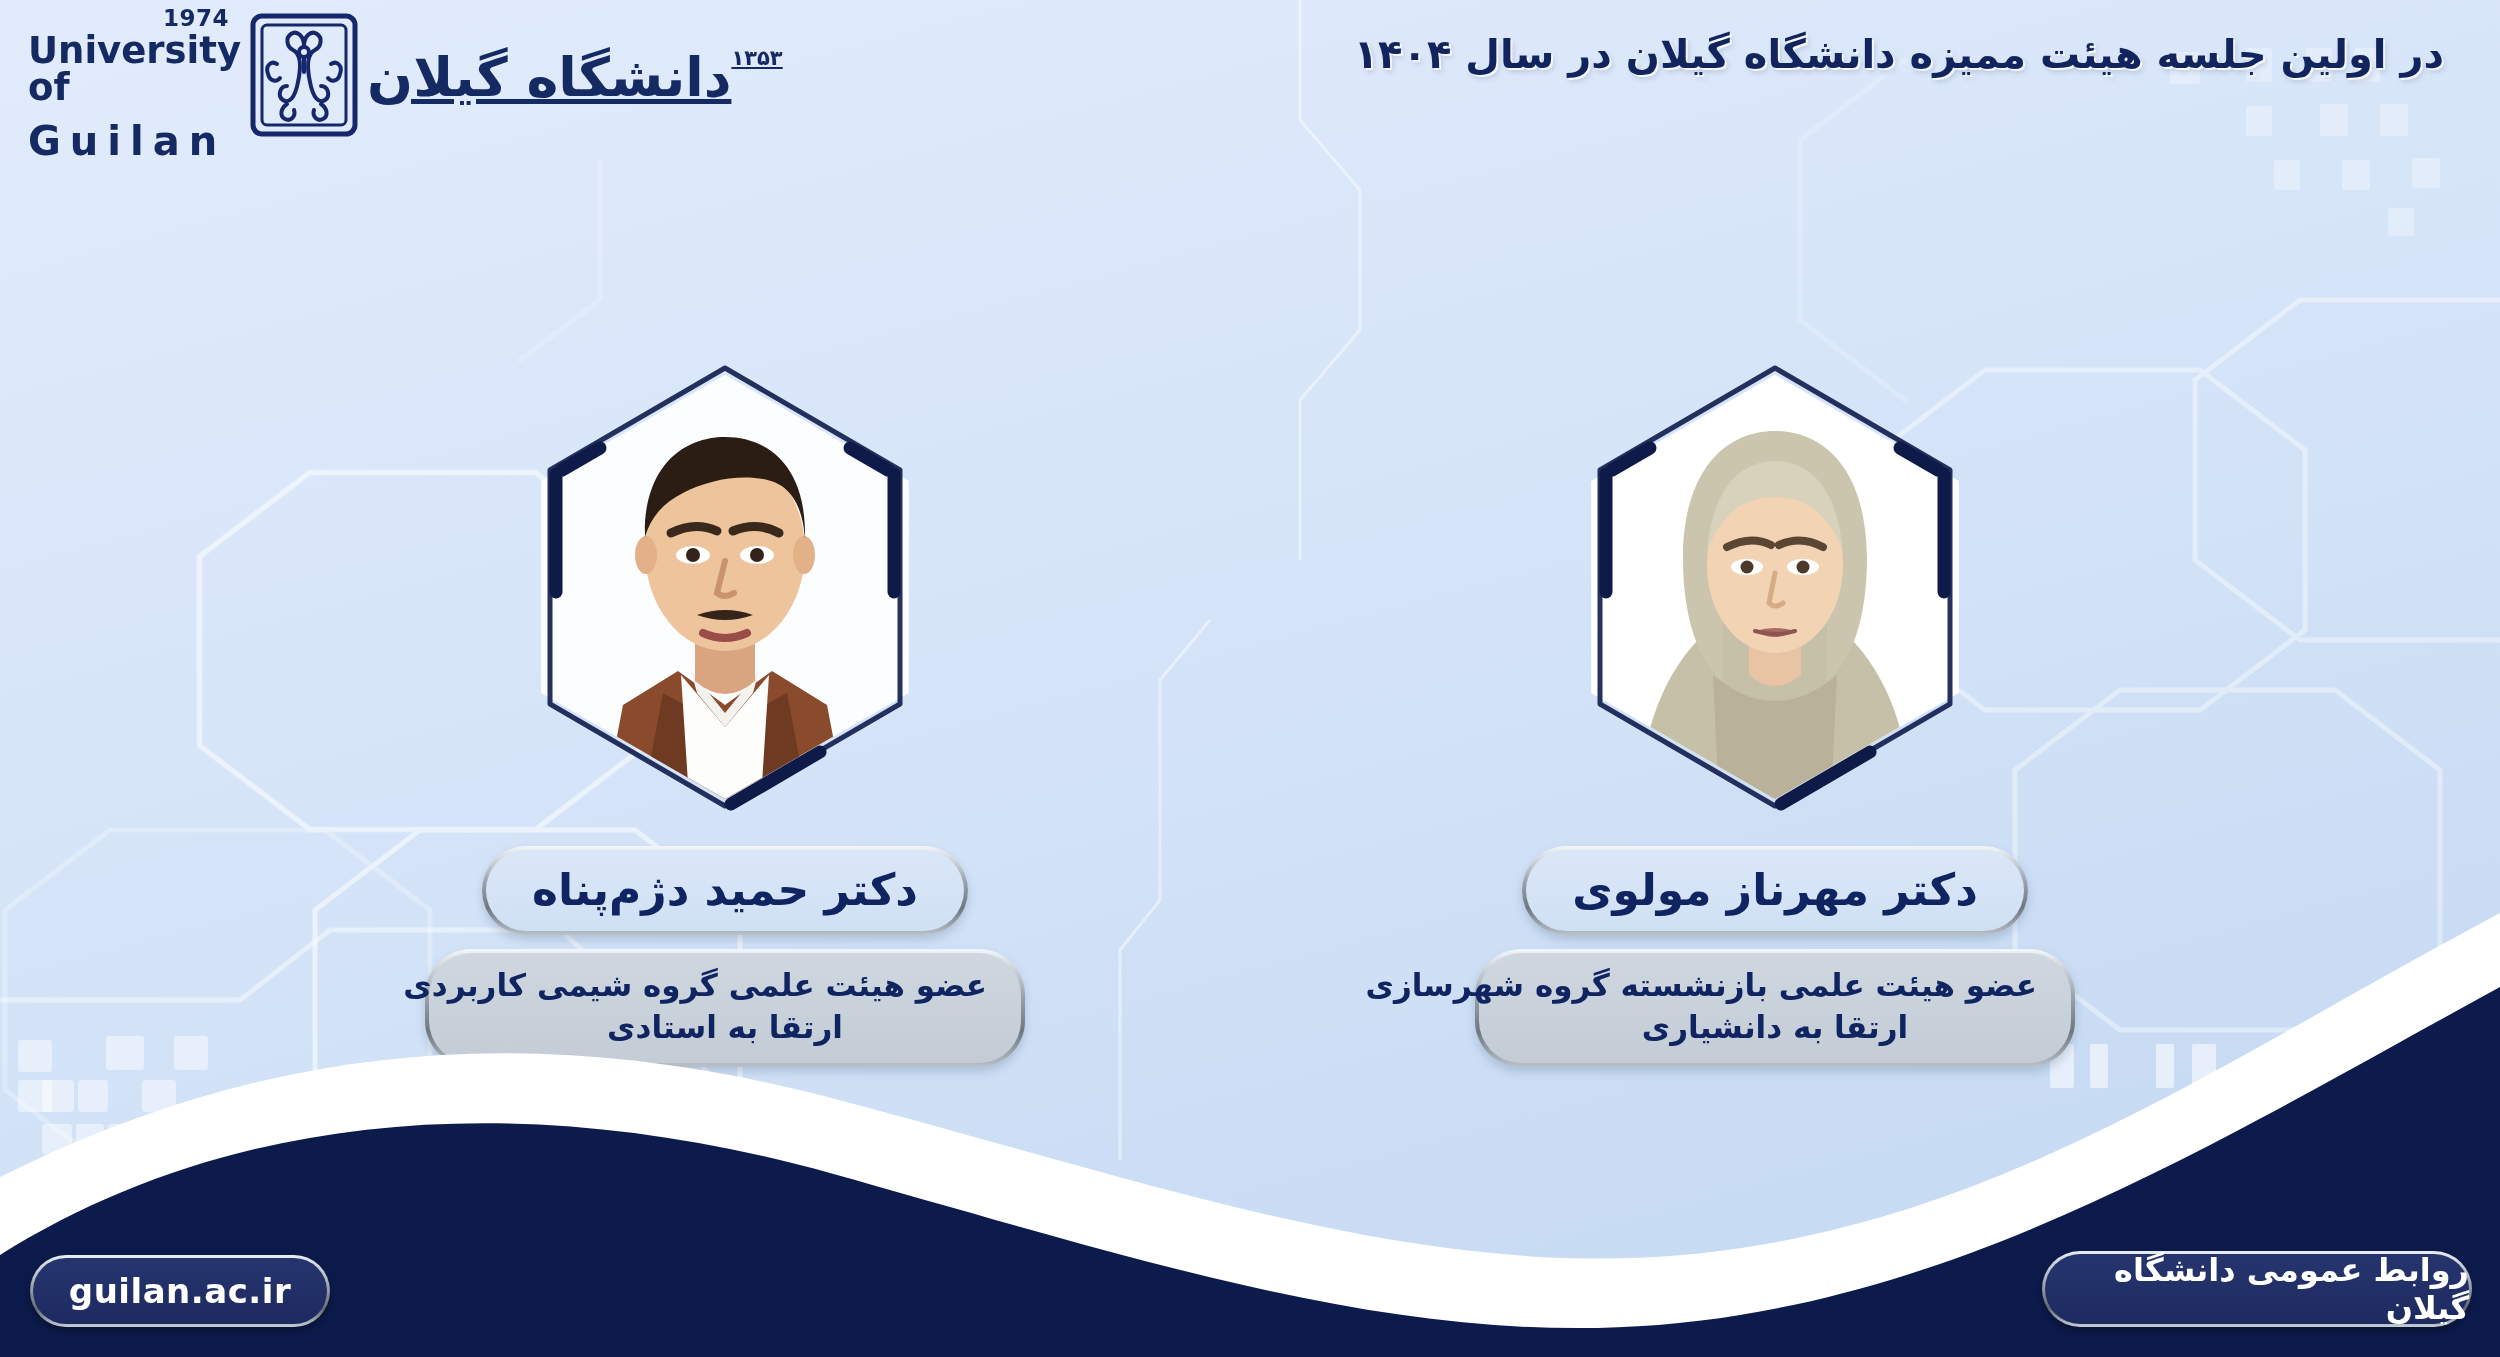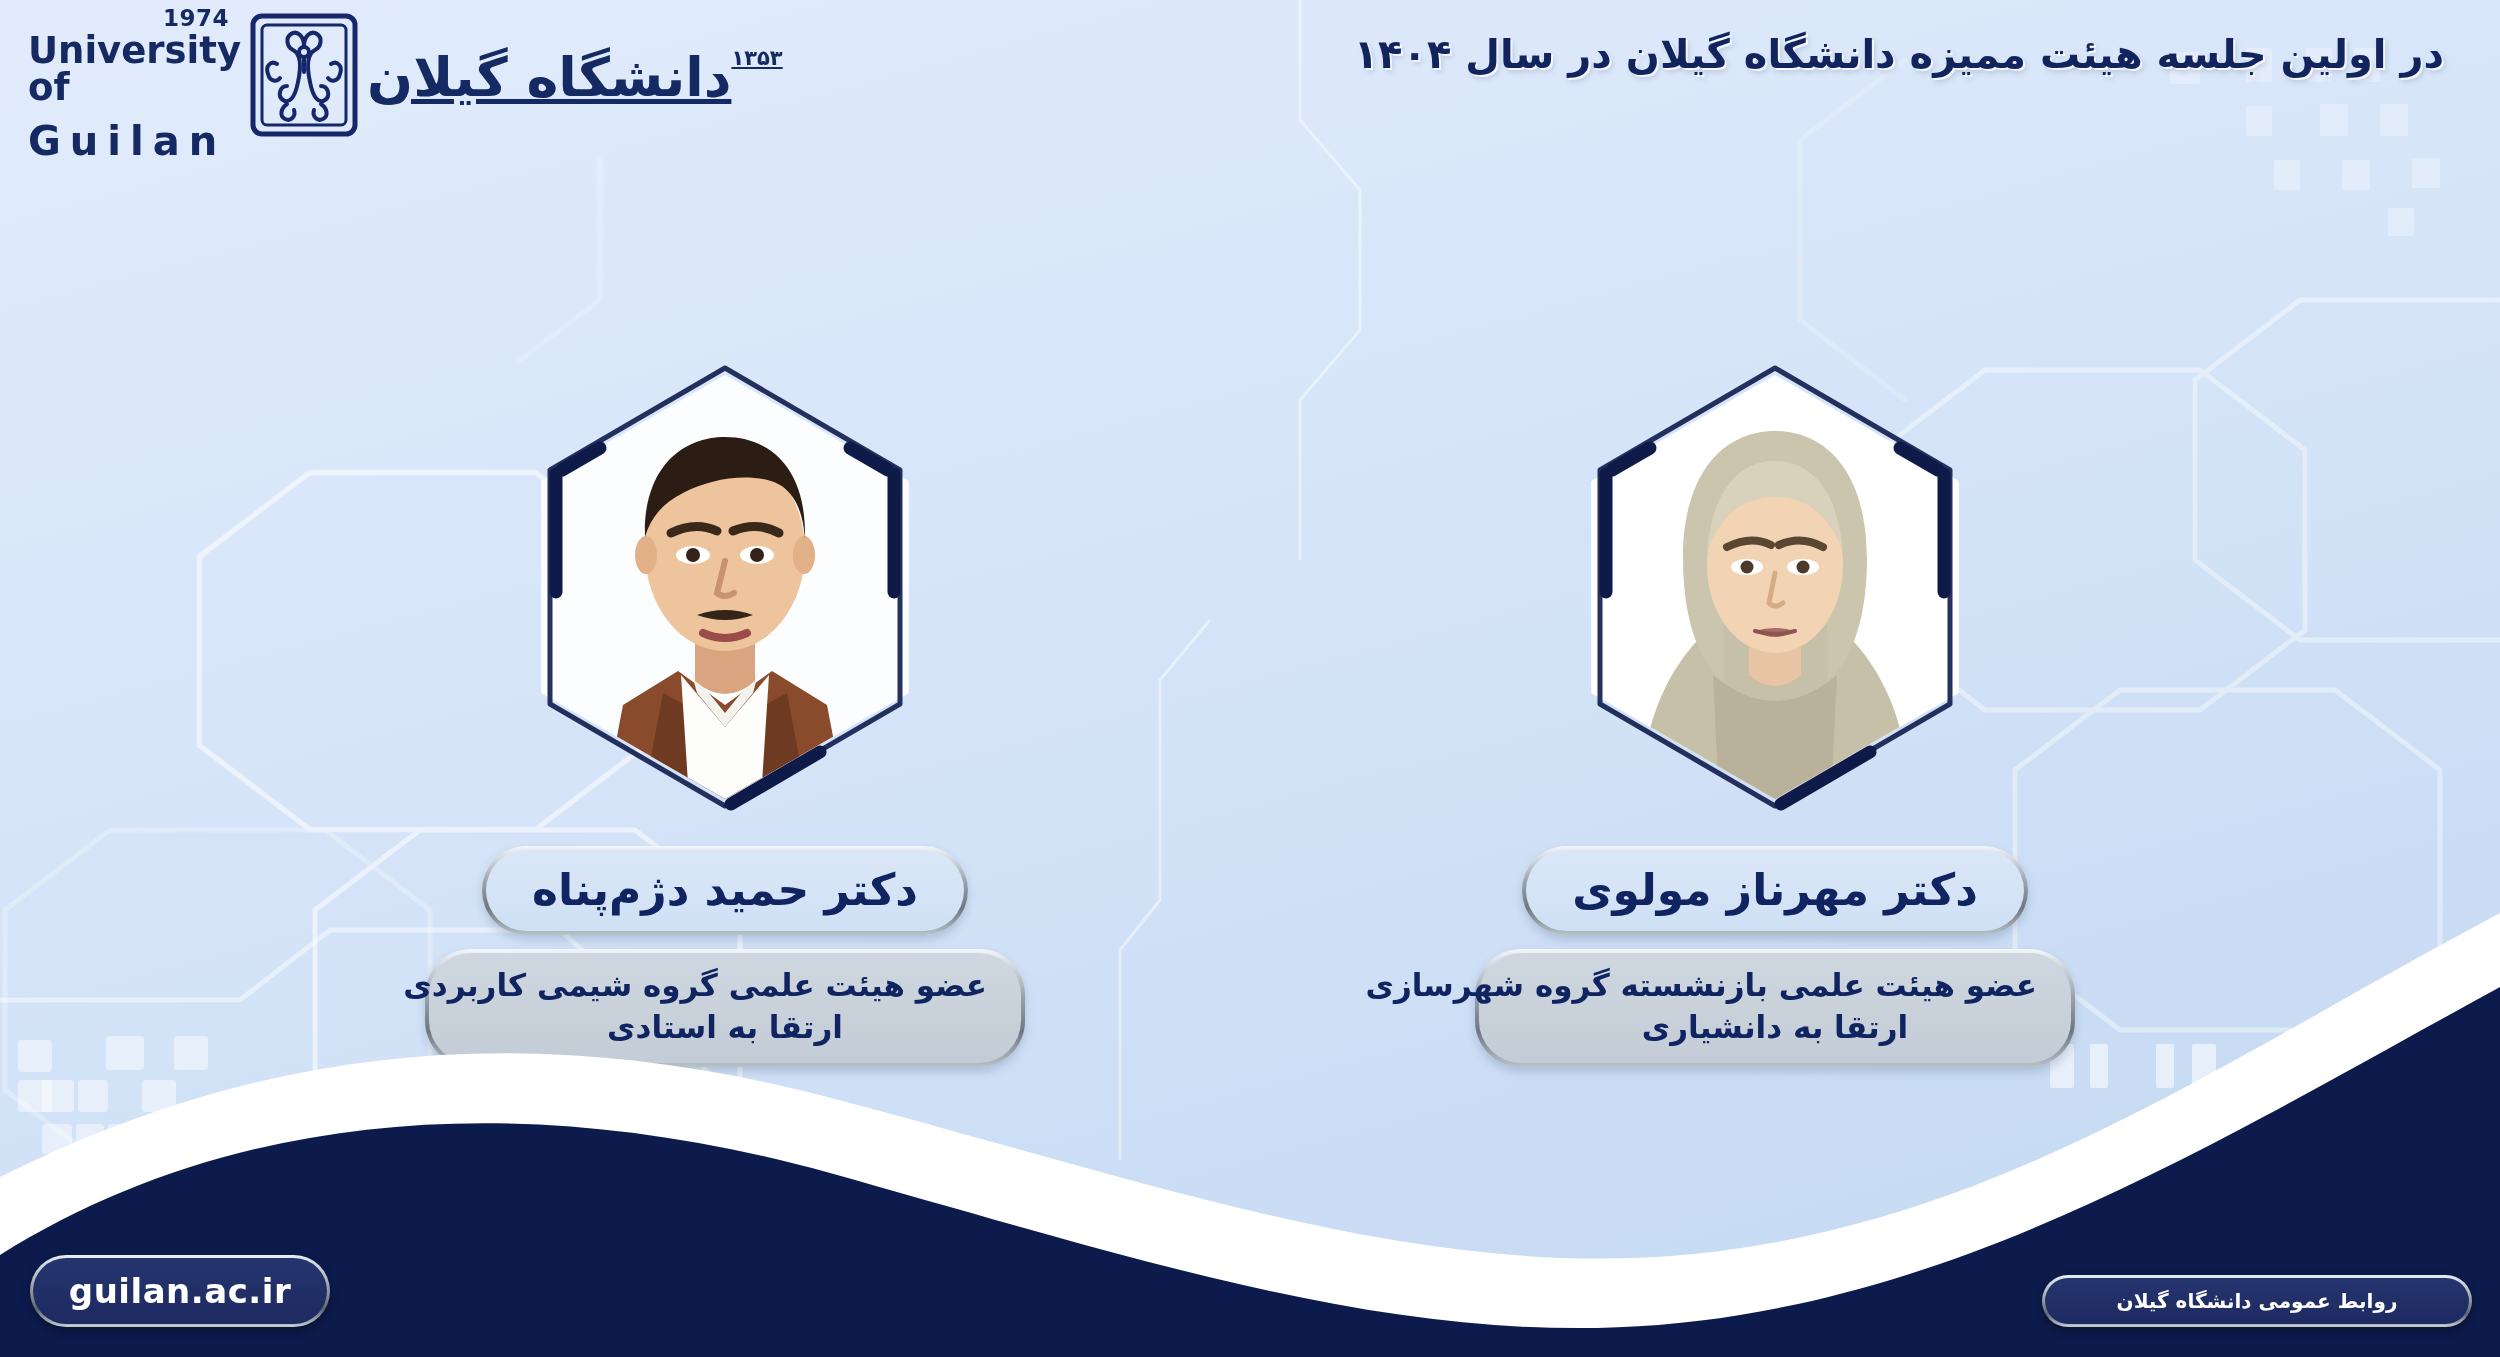--- a/index.html
+++ b/index.html
@@ -157,22 +157,22 @@
     background-clip:padding-box,border-box;
     color:#ffffff;
     display:flex; align-items:center; justify-content:center;
     box-shadow:0 4px 9px rgba(0,0,0,.35);
   }
   #site-badge {
     left:30px; width:300px; height:72px;
     direction:ltr; font-size:34px; font-weight:bold; letter-spacing:.5px;
   }
   #pr-badge {
-    right:28px; width:430px; height:52px;
-    direction:rtl; font-size:20px; font-weight:bold;
+    right:28px; width:430px; height:76px;
+    direction:rtl; font-size:32px; font-weight:bold;
   }
 </style>
 </head>
 <body>
 
 <div id="poster">
 
   <div class="bg-layer">
     <svg class="bg-svg" viewBox="0 0 2500 1357" preserveAspectRatio="none">
       <g fill="none" stroke="#ffffff" stroke-width="5" stroke-linejoin="round" stroke-linecap="round">

